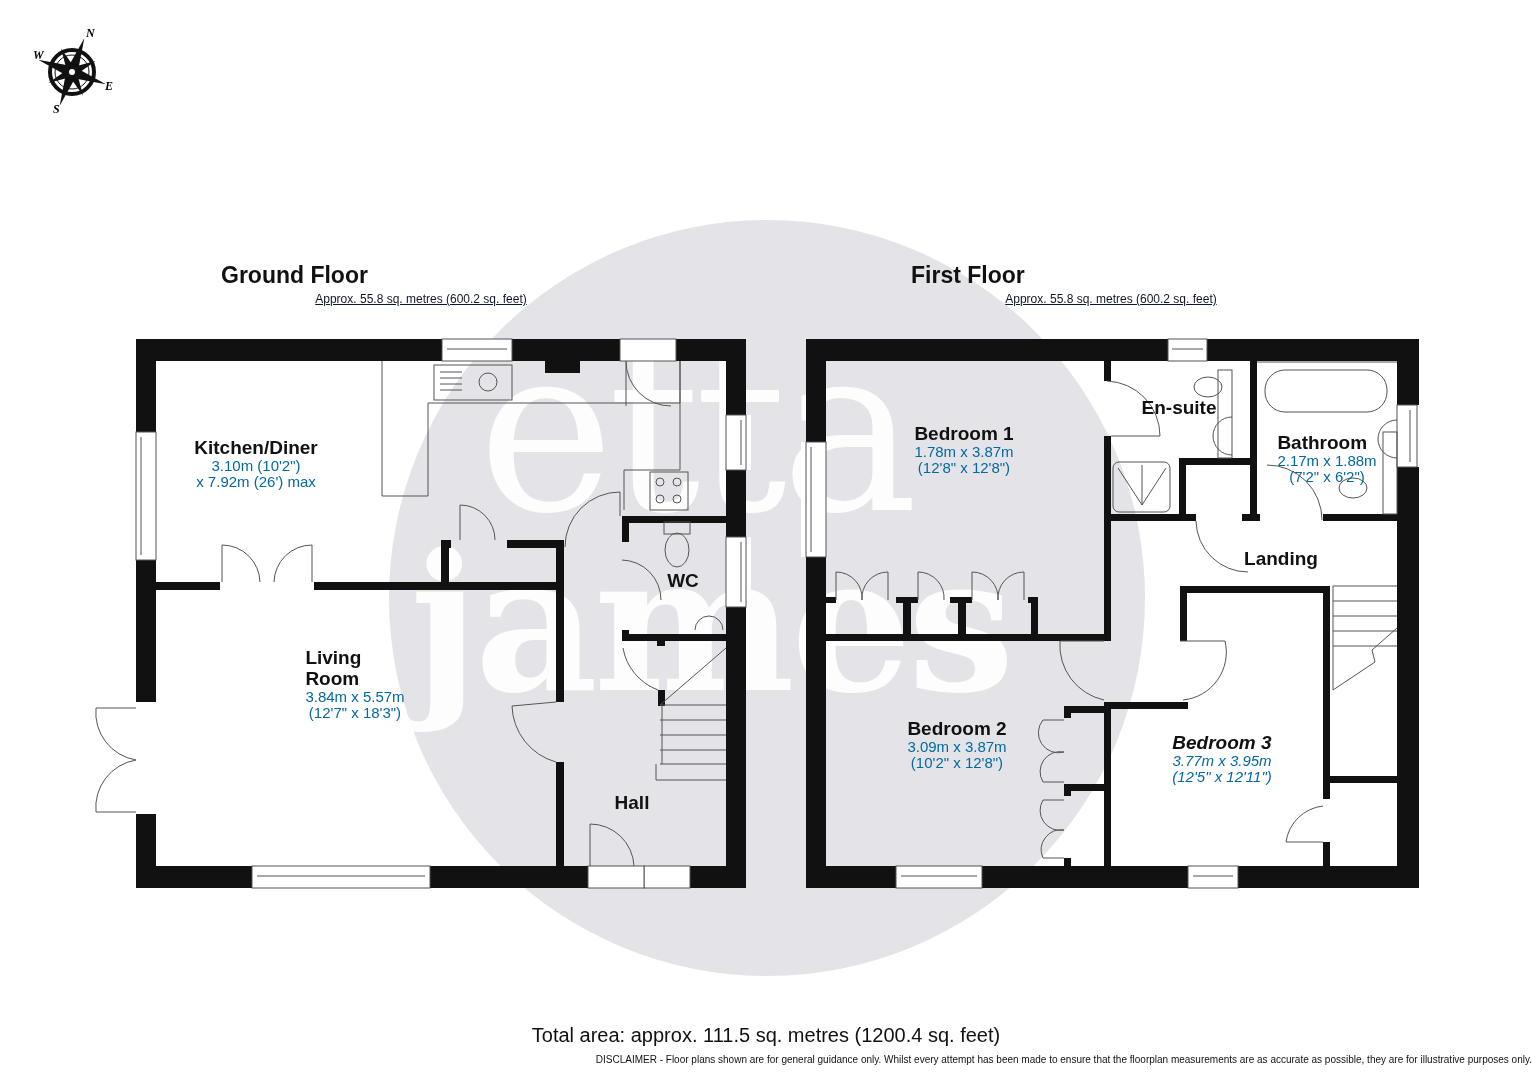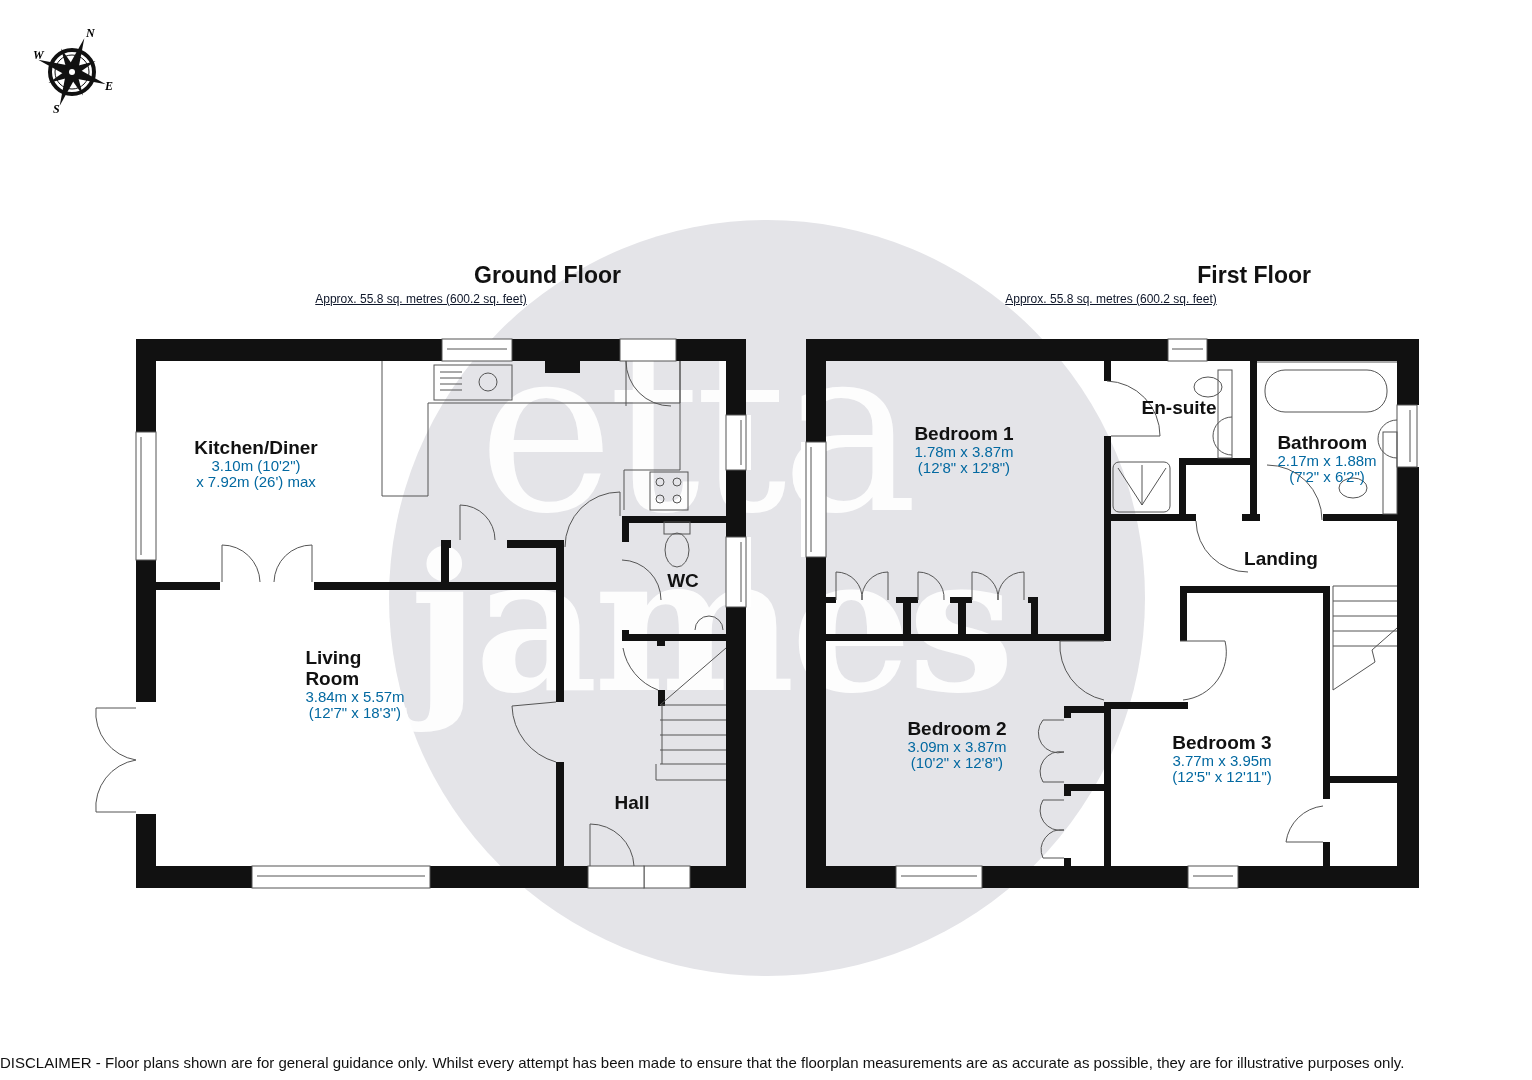--- a/index.html
+++ b/index.html
@@ -1,24 +1,24 @@
 <!DOCTYPE html>
 <html><head>
 <meta charset="utf-8">
 <style>
   html, body { margin: 0; padding: 0; background: #ffffff; }
   body { width: 1532px; height: 1080px; position: relative; overflow: hidden; font-family: "Liberation Sans", sans-serif; }
   #canvas { position: absolute; left: 0; top: 0; width: 1532px; height: 1080px; }
   .abs { position: absolute; }
-  .floor-title { font-weight: bold; font-size: 23px; color: #111; text-align: right; width: 400px; }
+  .floor-title { font-weight: bold; font-size: 23px; color: #111; text-align: left; width: 400px; }
   .floor-area { font-size: 12px; color: #0f172a; text-align: center; width: 400px; text-decoration: underline; }
   .room-name { font-weight: bold; font-size: 19px; color: #111; text-align: left; line-height: 21px; }
   .room-dim { font-size: 15px; color: #0369a1; text-align: center; line-height: 16px; }
   .total { font-size: 20px; color: #111; text-align: center; width: 1532px; }
-  .disclaimer { font-size: 15px; color: #111; text-align: left; width: 1532px; }
+  .disclaimer { font-size: 10px; color: #111; text-align: right; width: 1532px; }
   .label-box { position: absolute; transform: translateX(-50%); white-space: nowrap; }
 </style>
 </head>
 <body>
 
 <div id="canvas">
 
   <svg width="1532" height="1080" viewBox="0 0 1532 1080" xmlns="http://www.w3.org/2000/svg" style="position:absolute;left:0;top:0;">
 
     <circle cx="767" cy="598" r="378" fill="#e4e4e8"></circle>
@@ -291,25 +291,26 @@
     <div class="room-dim">(7'2" x 6'2")</div>
   </div>
   <div class="label-box" style="left:1281px;top:548px;">
     <div class="room-name">Landing</div>
   </div>
   <div class="label-box" style="left:957px;top:718px;">
     <div class="room-name">Bedroom 2</div>
     <div class="room-dim">3.09m x 3.87m</div>
     <div class="room-dim">(10'2" x 12'8")</div>
   </div>
-  <div class="label-box" style="left:1222px;top:732px;">
+  <div class="label-box" style="left:1222px;top:732px;font-style:italic;">
     <div class="room-name">Bedroom 3</div>
     <div class="room-dim">3.77m x 3.95m</div>
     <div class="room-dim">(12'5" x 12'11")</div>
   </div>
 
   <div class="abs" style="left:86px;top:26px;font:italic bold 12px 'Liberation Serif',serif;">N</div>
   <div class="abs" style="left:105px;top:79px;font:italic bold 12px 'Liberation Serif',serif;">E</div>
   <div class="abs" style="left:53px;top:102px;font:italic bold 12px 'Liberation Serif',serif;">S</div>
   <div class="abs" style="left:33px;top:48px;font:italic bold 12px 'Liberation Serif',serif;">W</div>
 
+  <div class="abs total" style="left:0;top:1024px;">Total area: approx. 111.5 sq. metres (1200.4 sq. feet)</div>
   <div class="abs disclaimer" style="left:0;top:1054px;">DISCLAIMER -  Floor plans shown are for general guidance only. Whilst every attempt has been made to ensure that the floorplan measurements are as accurate as possible, they are for illustrative purposes only.</div>
 </div>
 
 </body></html>

